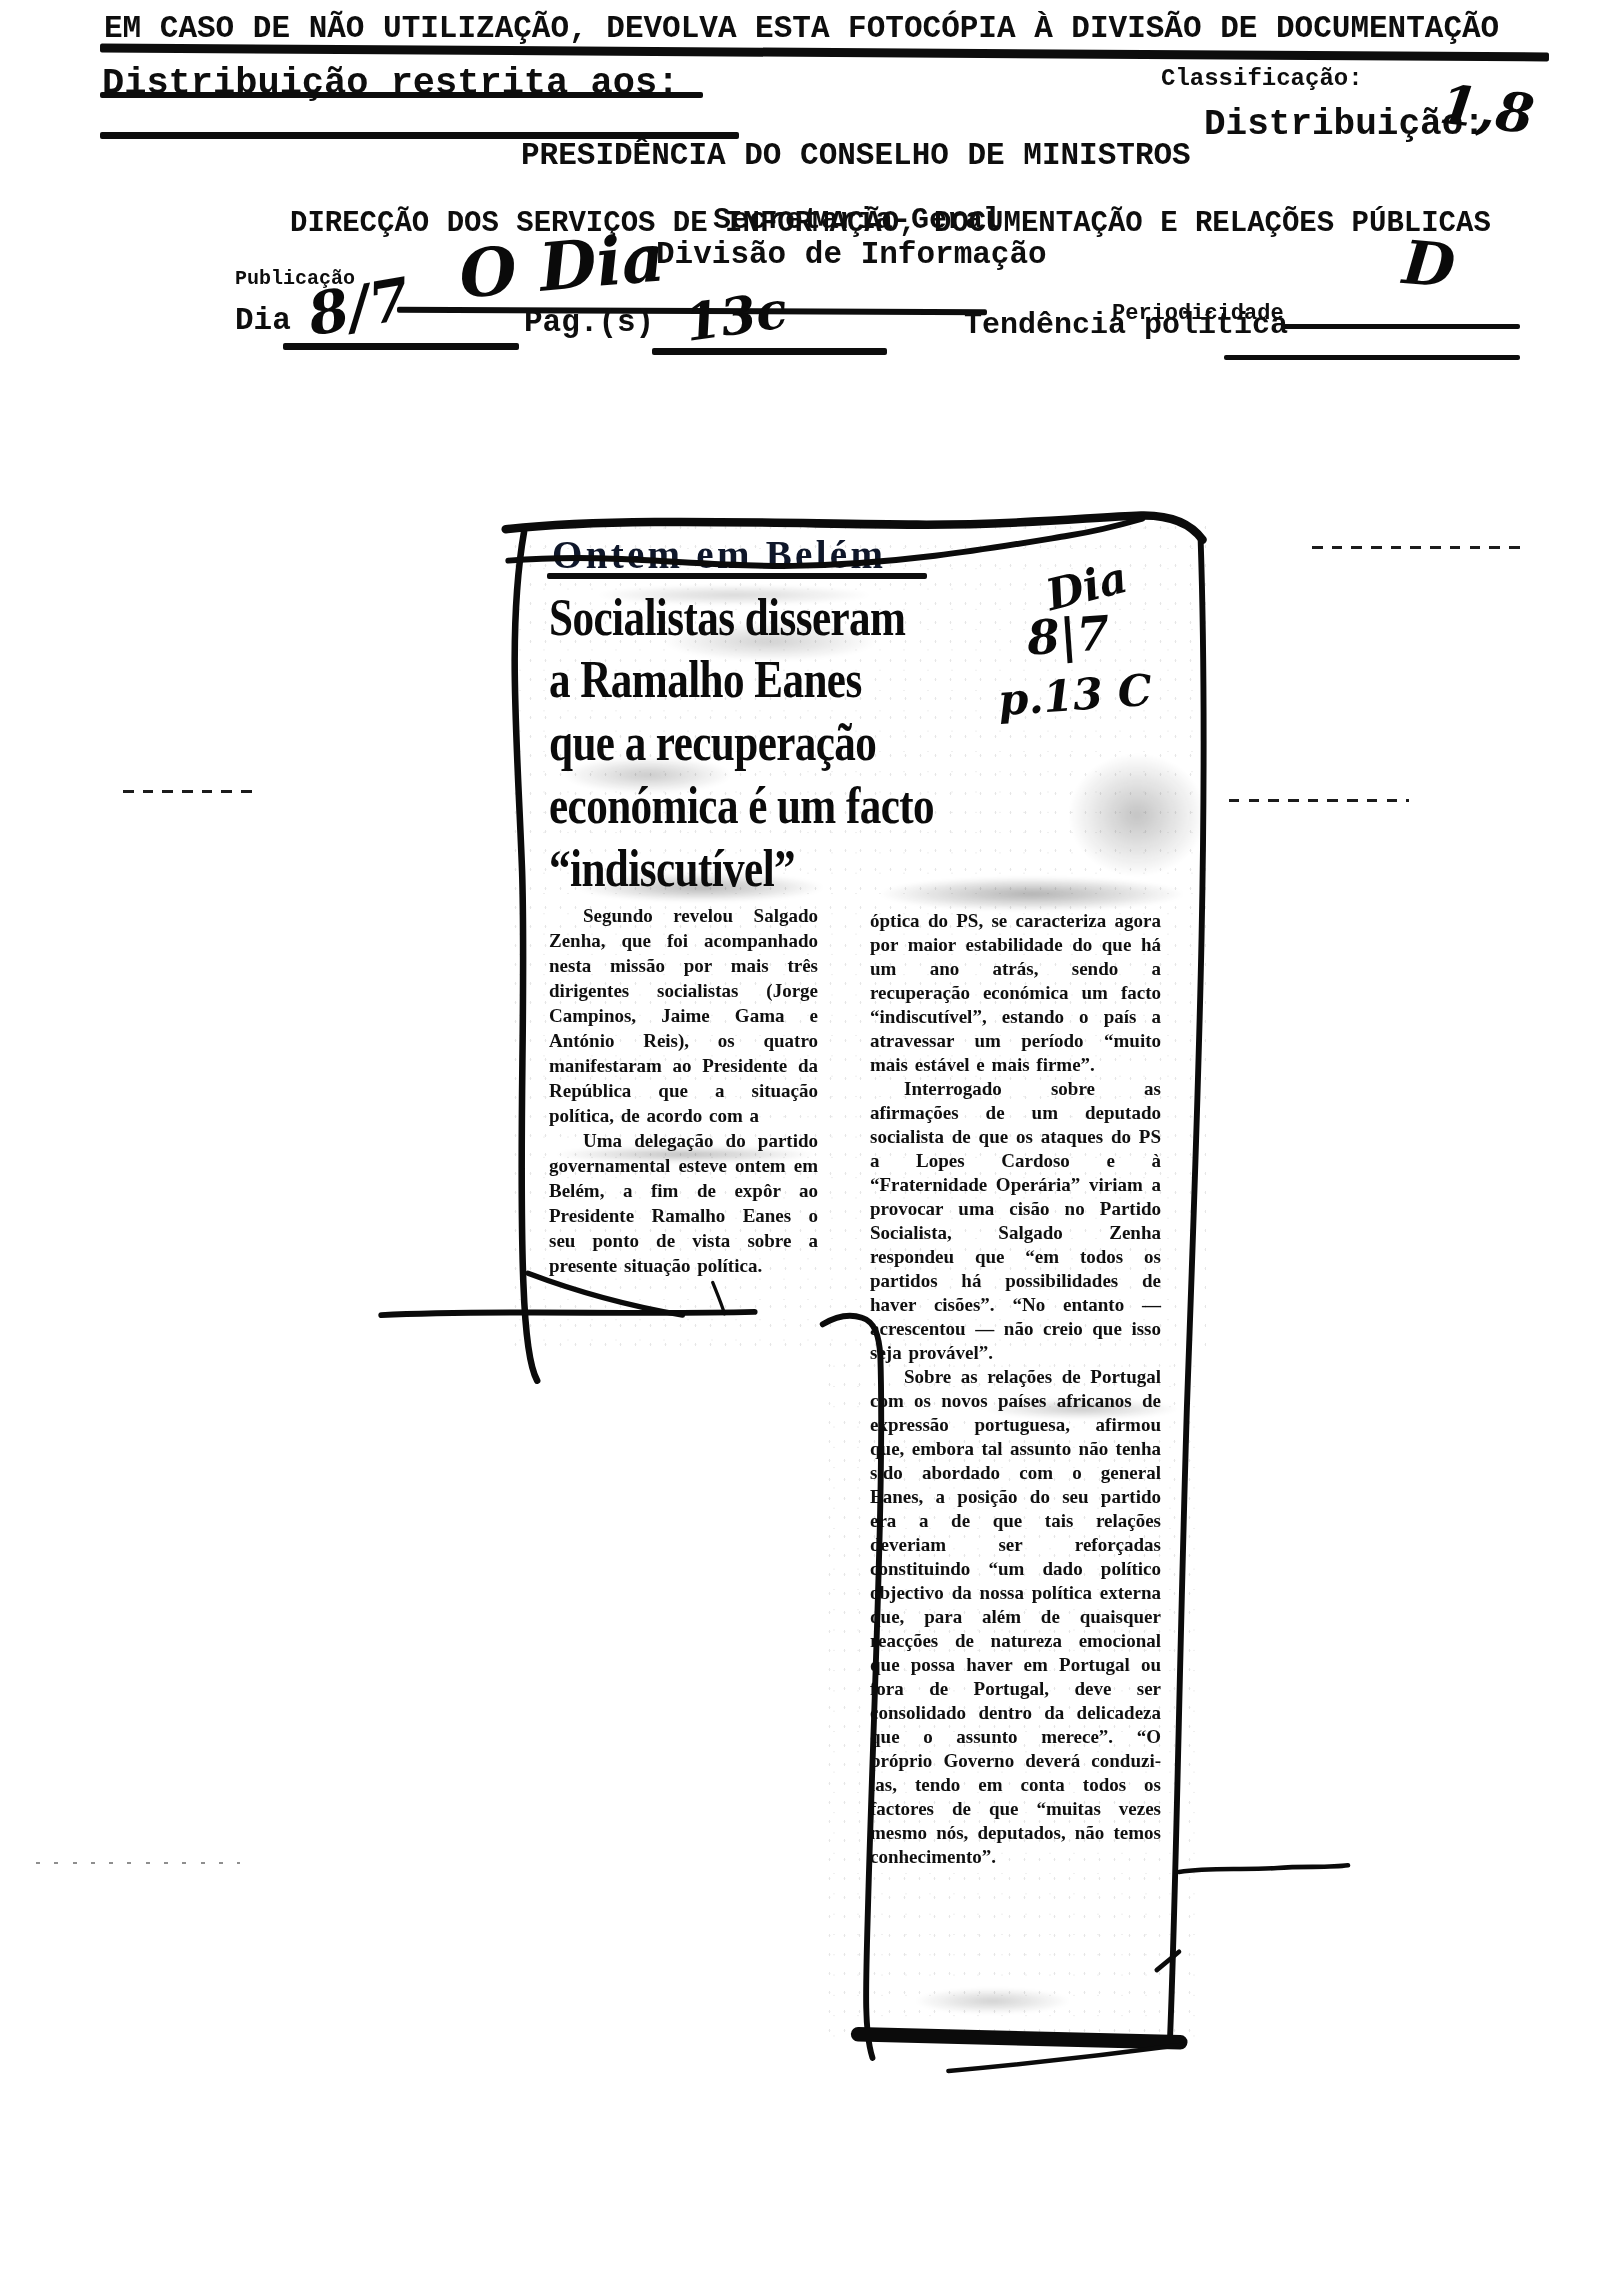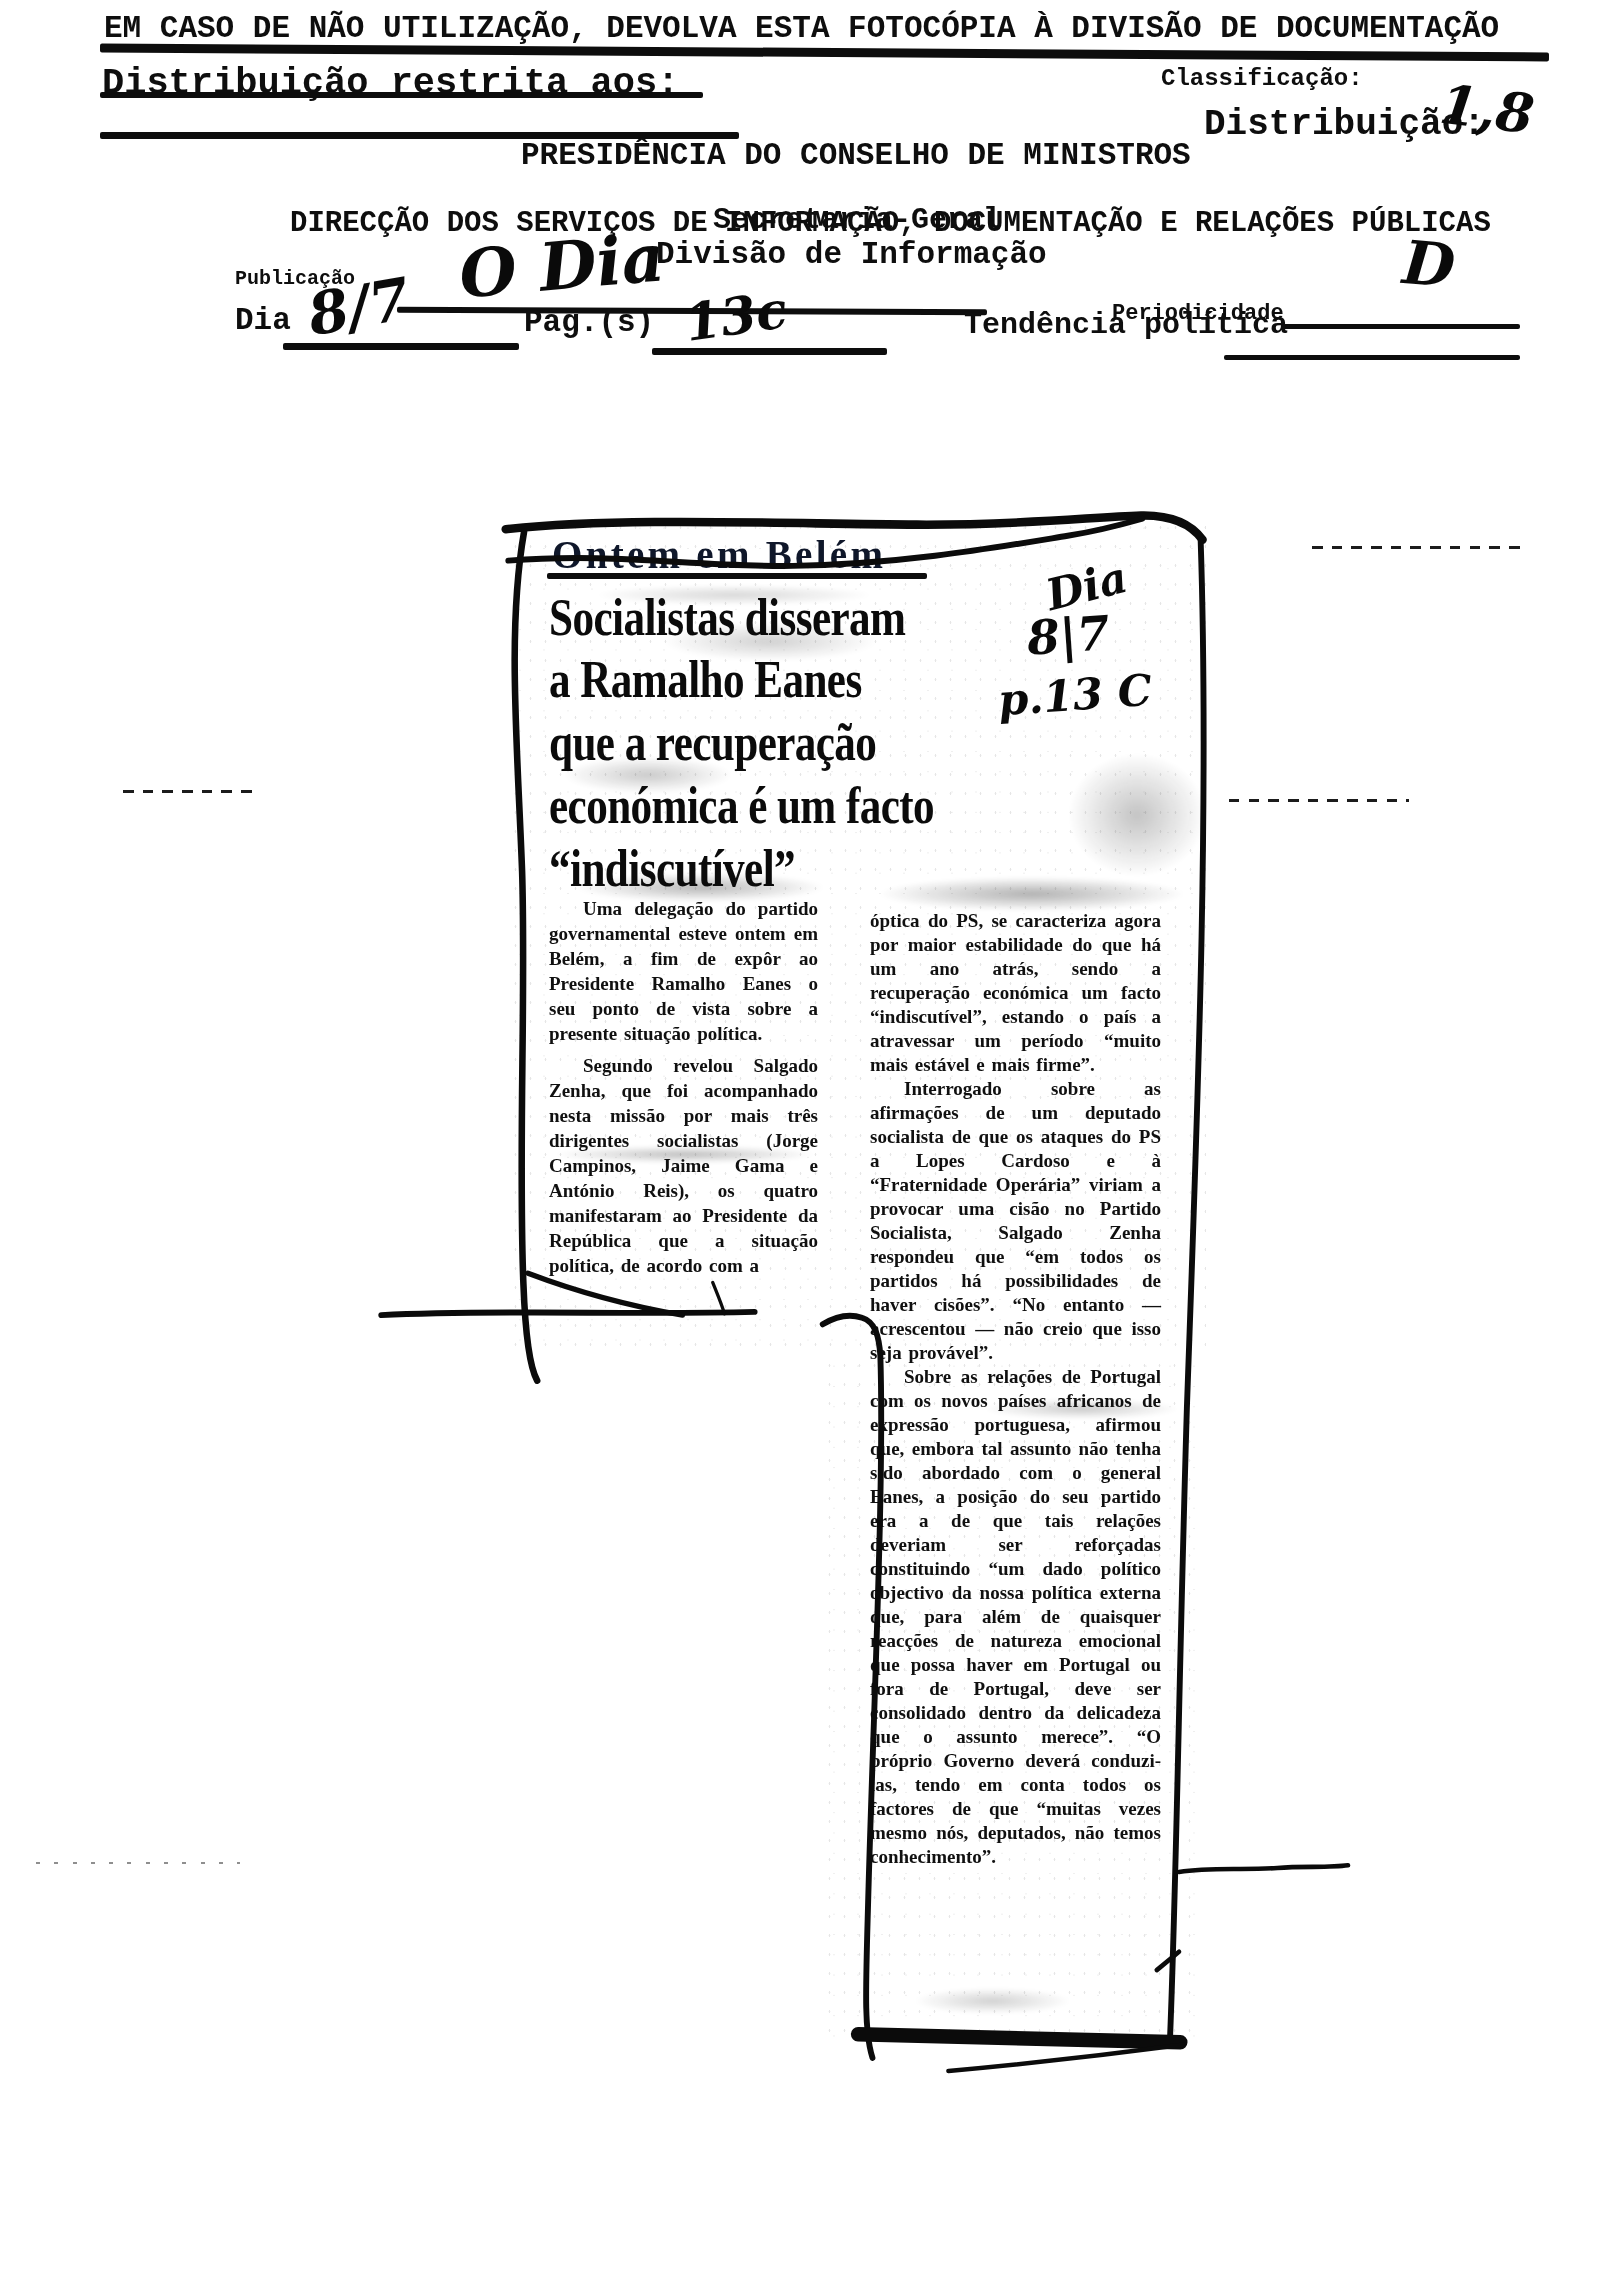--- a/index.html
+++ b/index.html
@@ -135,22 +135,22 @@
     <div class="hl" id="hl1">a Ramalho Eanes</div>
     <div class="hl" id="hl2">que a recuperação</div>
     <div class="hl" id="hl3">económica é um facto</div>
     <div class="hl" id="hl4">“indiscutível”</div>
 
     <div class="hw" id="hw-a1">Dia</div>
     <div class="hw" id="hw-a2">8|7</div>
     <div class="hw" id="hw-a3">p.13 C</div>
 
     <div class="col" id="col1">
+      <p class="indent gap">Segundo revelou Salgado Zenha, que foi acompanhado nesta missão por mais três dirigentes socialistas (Jorge Campinos, Jaime Gama e António Reis), os quatro manifestaram ao Presidente da República que a situação política, de acordo com a</p>
       <p class="indent">Uma delegação do partido governamental esteve ontem em Belém, a fim de expôr ao Presidente Ramalho Eanes o seu ponto de vista sobre a presente situação política.</p>
-      <p class="indent gap">Segundo revelou Salgado Zenha, que foi acompanhado nesta missão por mais três dirigentes socialistas (Jorge Campinos, Jaime Gama e António Reis), os quatro manifestaram ao Presidente da República que a situação política, de acordo com a</p>
     </div>
     <div class="col" id="col2">
       <p>óptica do PS, se caracteriza agora por maior estabilidade do que há um ano atrás, sendo a recuperação económica um facto “indiscutível”, estando o país a atravessar um período “muito mais estável e mais firme”.</p>
       <p class="indent">Interrogado sobre as afirmações de um deputado socialista de que os ataques do PS a Lopes Cardoso e à “Fraternidade Operária” viriam a provocar uma cisão no Partido Socialista, Salgado Zenha respondeu que “em todos os partidos há possibilidades de haver cisões”. “No entanto — acrescentou — não creio que isso seja provável”.</p>
       <p class="indent">Sobre as relações de Portugal com os novos países africanos de expressão portuguesa, afirmou que, embora tal assunto não tenha sido abordado com o general Eanes, a posição do seu partido era a de que tais relações deveriam ser reforçadas constituindo “um dado político objectivo da nossa política externa que, para além de quaisquer reacções de natureza emocional que possa haver em Portugal ou fora de Portugal, deve ser consolidado dentro da delicadeza que o assunto merece”. “O próprio Governo deverá conduzi-las, tendo em conta todos os factores de que “muitas vezes mesmo nós, deputados, não temos conhecimento”.</p>
     </div>
   </section>
 
   <svg class="strokes" width="1614" height="2295" viewBox="0 0 2464 3504">
     <path stroke-width="13" d="M 772,808 C 950,789 1200,800 1400,801 C 1560,802 1660,790 1742,787 C 1790,786 1820,802 1836,824"></path>

